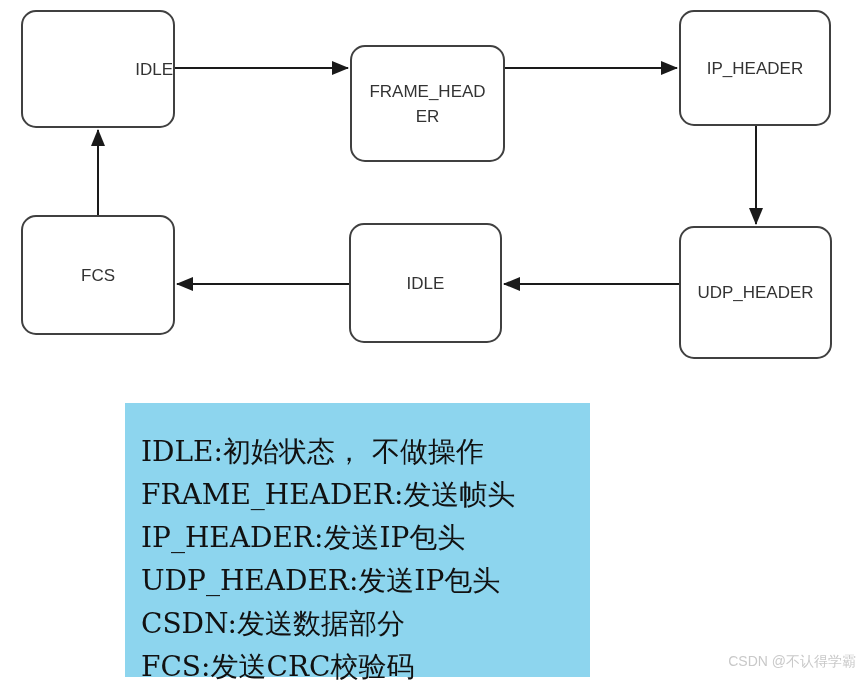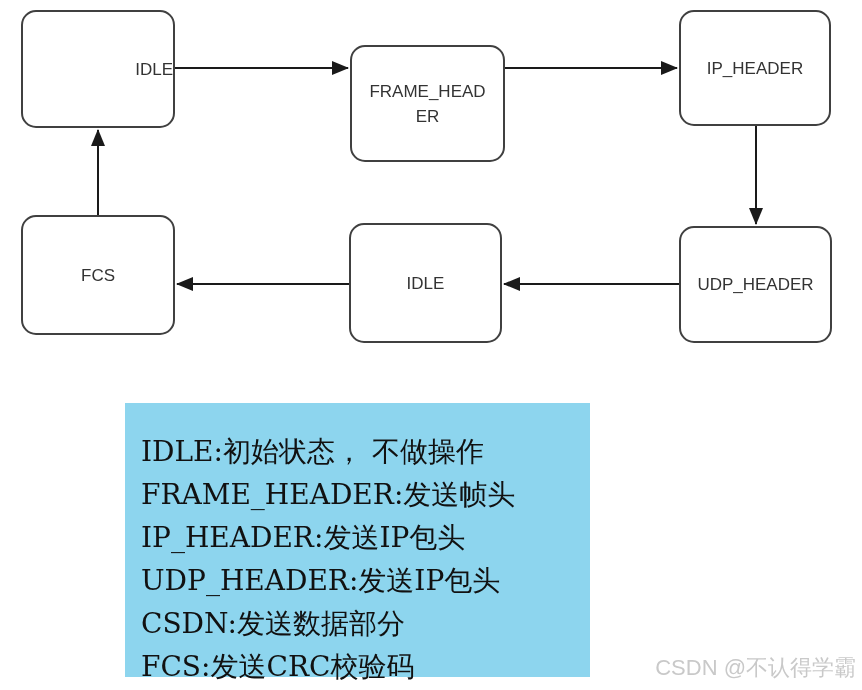--- a/index.html
+++ b/index.html
@@ -35,35 +35,35 @@
     text-align:center;
     color:var(--label-text);
     font-size:17px;line-height:25px;
     white-space:pre-line;
   }
   .box-idle        {left:21px;  top:10px;  width:154px; height:118px;justify-content:flex-end;}
   .box-frame-header{left:350px; top:10px;  width:155px; height:117px;margin-top:35px;}
   .box-ip-header   {left:679px; top:10px;  width:152px; height:116px;justify-content:center;}
   .box-fcs         {left:21px;  top:215px; width:154px; height:120px;}
   .box-data        {left:349px; top:223px; width:153px; height:120px;}
-  .box-udp-header  {left:679px; top:226px; width:153px; height:117px;}
+  .box-udp-header  {left:679px; top:226px; width:153px; height:133px;}
   .legend{
     position:absolute;left:125px;top:403px;width:465px;height:274px;
     box-sizing:border-box;
     background:var(--legend-background);
     padding:27px 10px 4px 16px;
     color:var(--legend-text);
     font-family:"DejaVu Serif","Liberation Serif",serif;
     font-size:28px;line-height:43px;
     white-space:nowrap;
   }
   .watermark{
     position:absolute;right:6px;top:653px;
     color:var(--watermark-text);
-    font-size:22px;
+    font-size:14px;
     font-family:"Liberation Sans",sans-serif;
   }
 </style>
 </head>
 <body>
 
 <div class="canvas">
 
   <svg class="arrows" width="862" height="690" viewBox="0 0 862 690" xmlns="http://www.w3.org/2000/svg">
     <defs>

